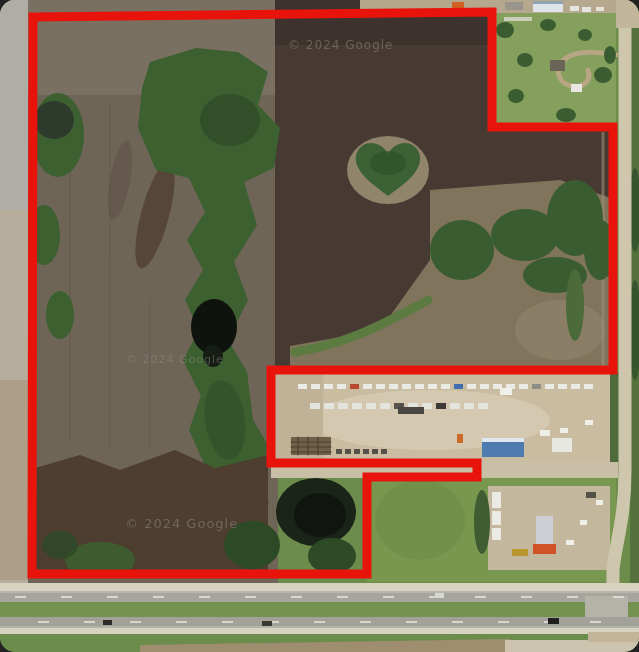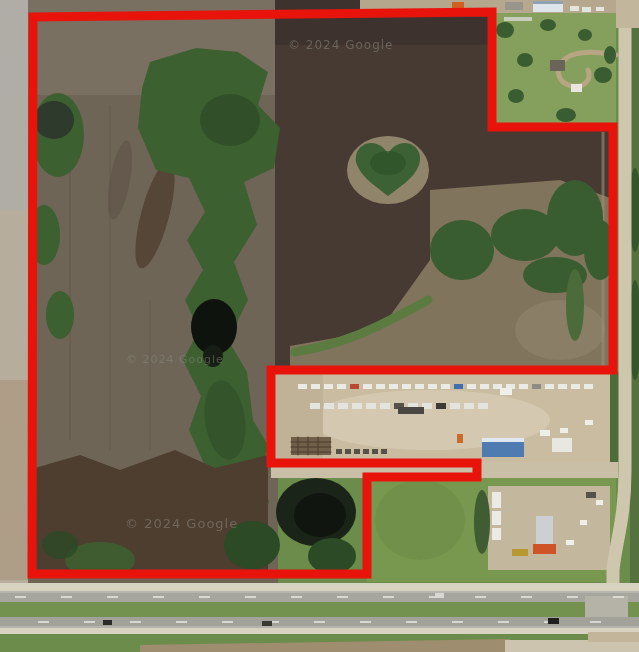--- a/index.html
+++ b/index.html
@@ -2,20 +2,21 @@
 <html><head>
 <meta charset="utf-8">
 <style>
   html,body{margin:0;padding:0;background:#222;}
   .stage{
     position:relative;
     width:639px;height:652px;
     overflow:hidden;
     font-family:"DejaVu Sans","Liberation Sans",sans-serif;
     background:#6b8c4a;
+    border-radius:15px;
   }
   svg{display:block;}
   .wm{
     font-family:"DejaVu Sans","Liberation Sans",sans-serif;
     letter-spacing:1px;
   }
 </style>
 </head>
 <body>
 

